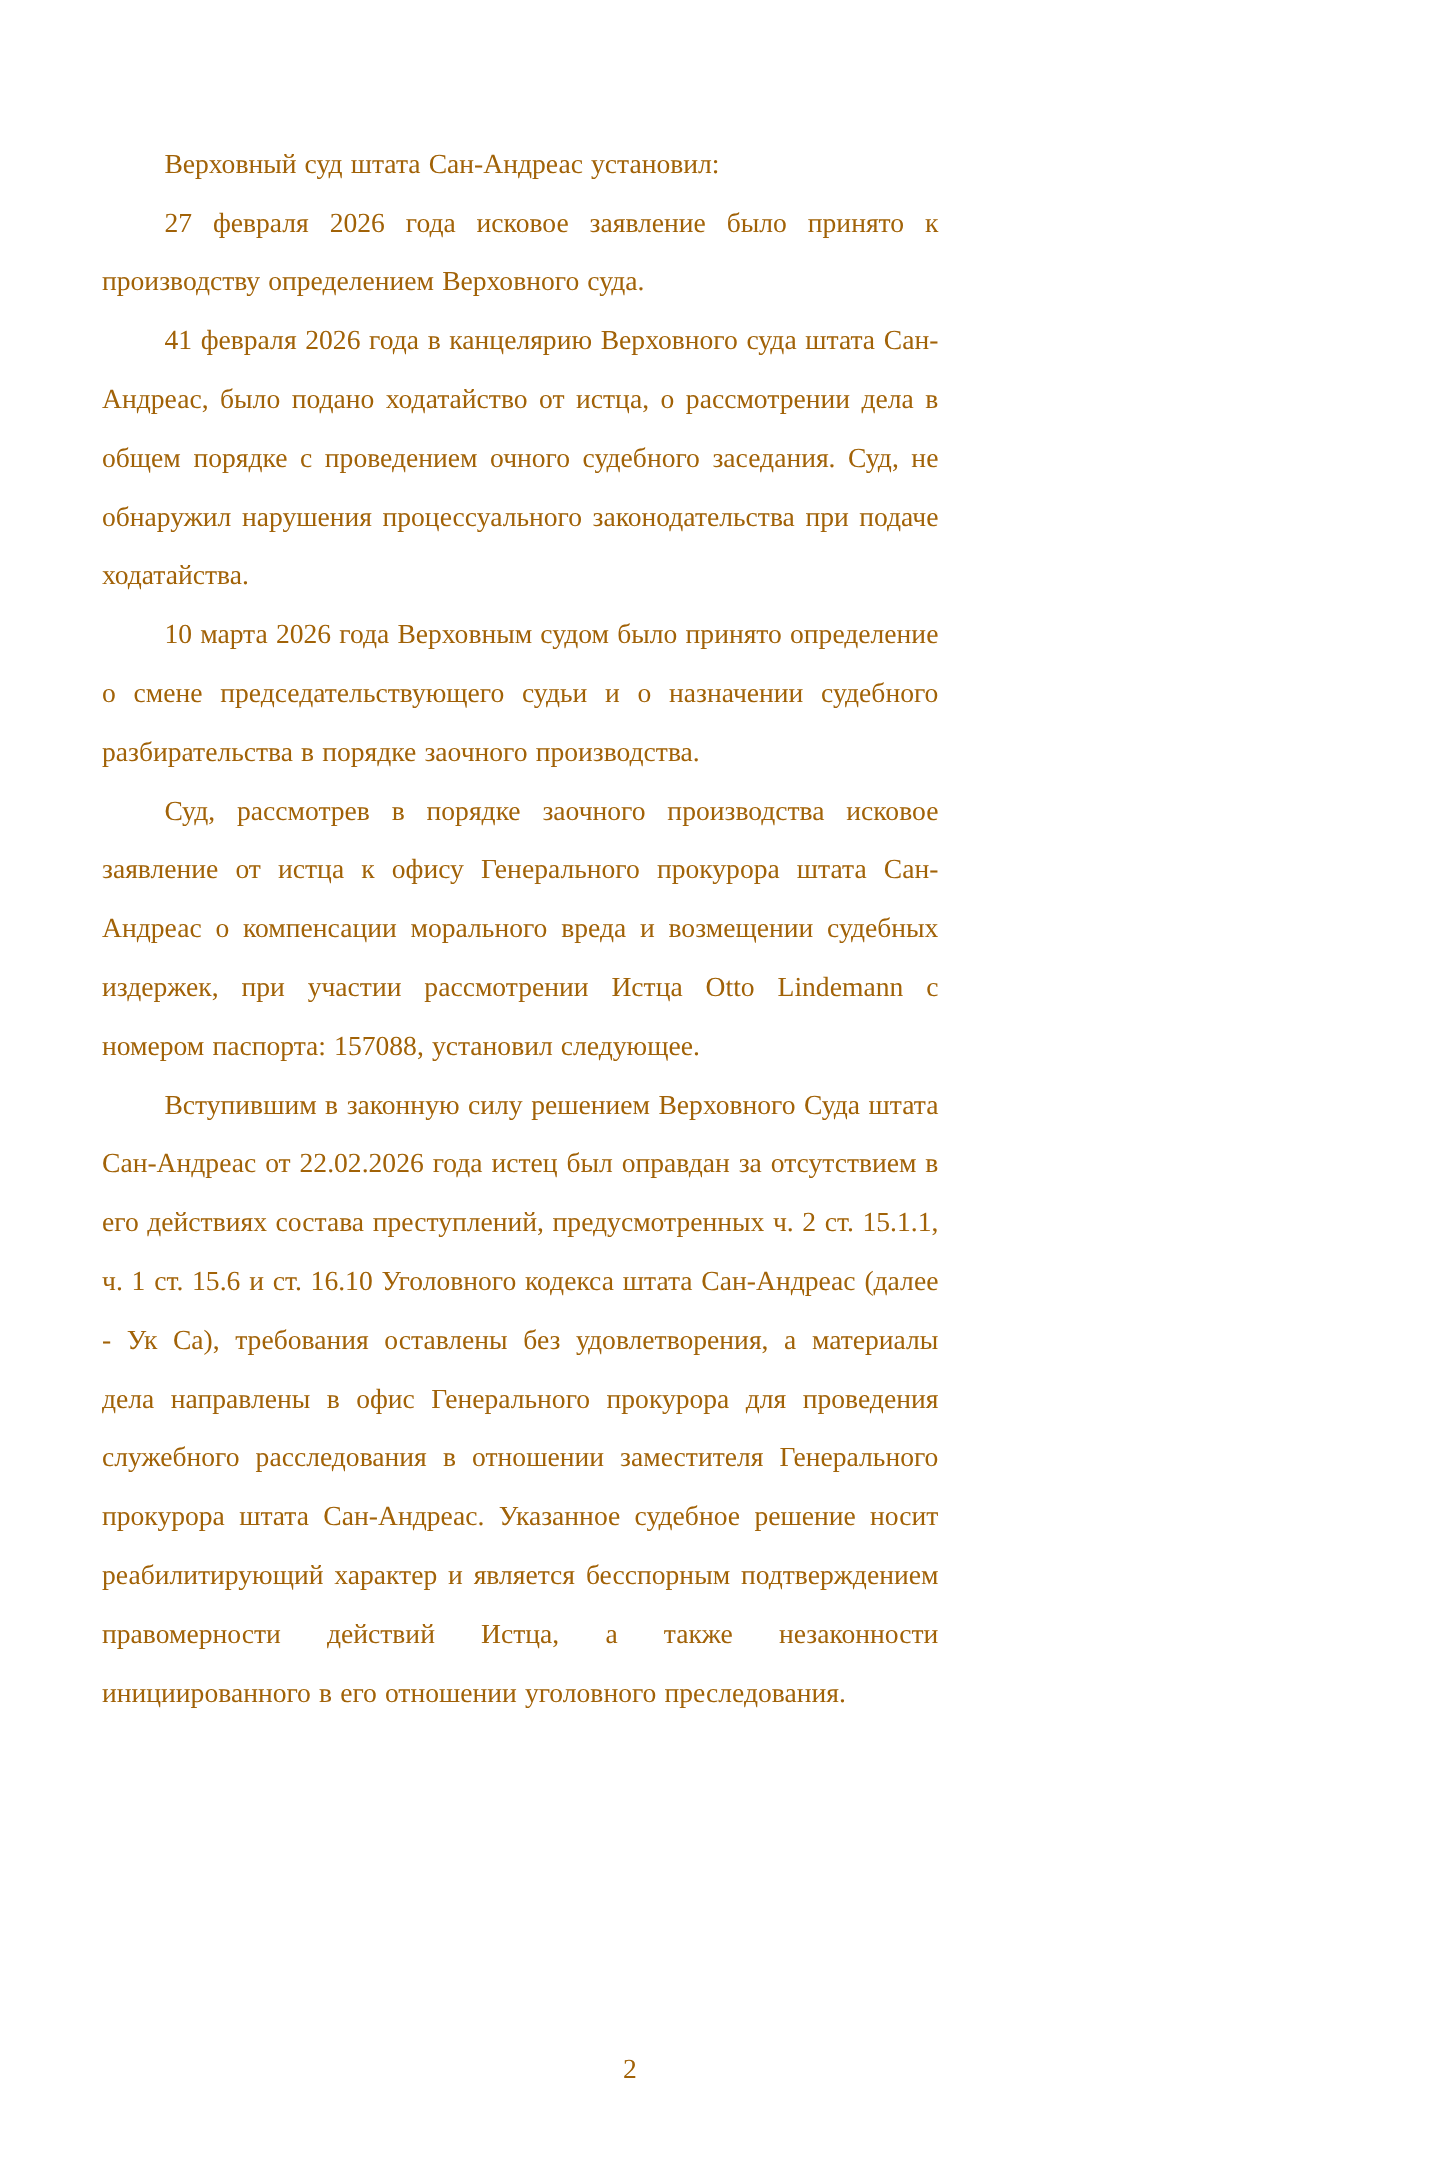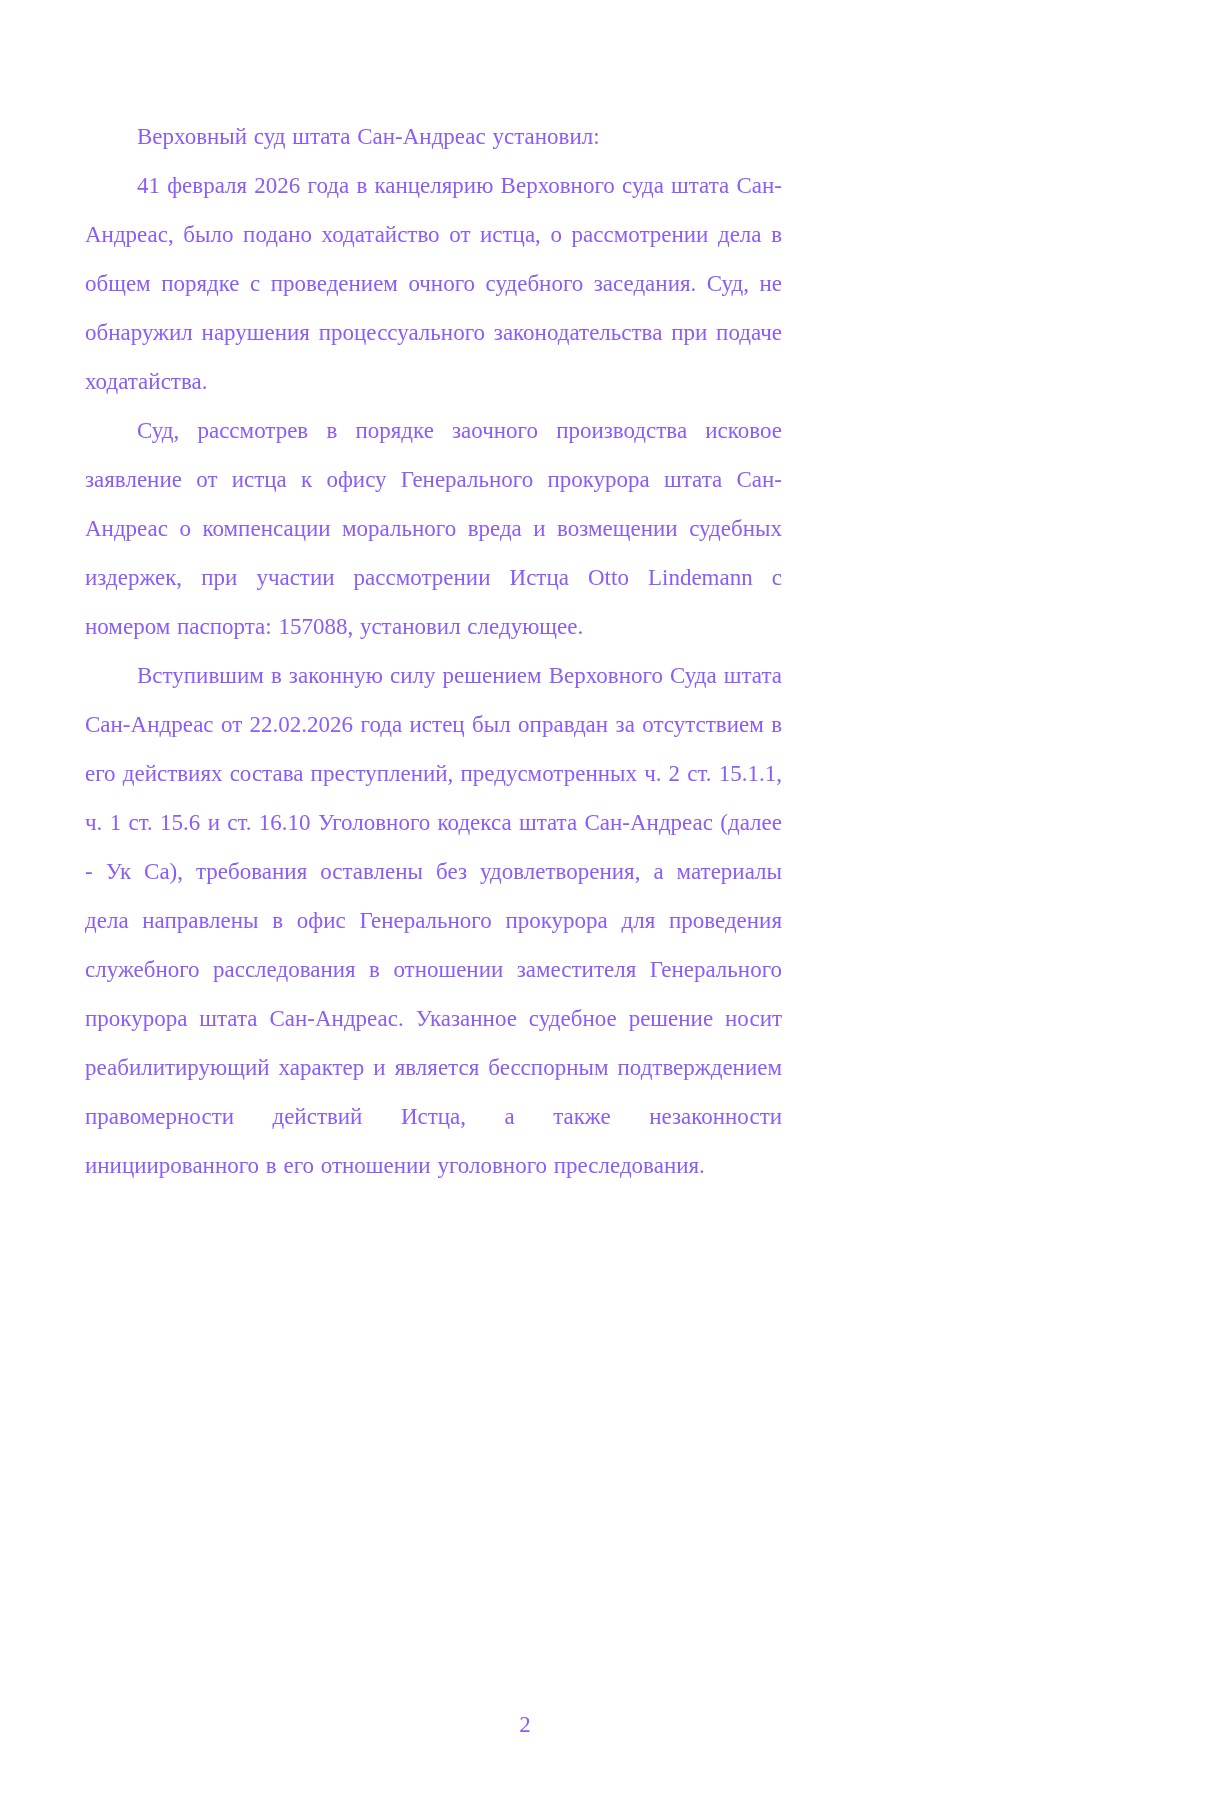--- a/index.html
+++ b/index.html
@@ -7,21 +7,21 @@
     padding: 0;
     background: #ffffff;
   }
   .page {
     position: relative;
     width: 1050px;
     height: 1798px;
     background: #ffffff;
     box-sizing: border-box;
     font-family: "Liberation Serif", "DejaVu Serif", serif;
-    color: #8b5cf6;
+    color: #a16207;
     overflow: hidden;
   }
   .text-block {
     position: absolute;
     top: 112px;
     left: 85px;
     right: 268px;
   }
   .text-block p {
     margin: 0;
@@ -41,18 +41,20 @@
     font-size: 23px;
     line-height: 1;
   }
 </style>
 </head>
 <body>
 
 <div class="page">
   <div class="text-block">
     <p>Верховный суд штата Сан-Андреас установил:</p>
+    <p>27 февраля 2026 года исковое заявление было принято к производству определением Верховного суда.</p>
     <p>41 февраля 2026 года в канцелярию Верховного суда штата Сан-Андреас, было подано ходатайство от истца, о рассмотрении дела в общем порядке с проведением очного судебного заседания. Суд, не обнаружил нарушения процессуального законодательства при подаче ходатайства.</p>
+    <p>10 марта 2026 года Верховным судом было принято определение о смене председательствующего судьи и о назначении судебного разбирательства в порядке заочного производства.</p>
     <p>Суд, рассмотрев в порядке заочного производства исковое заявление от истца к офису Генерального прокурора штата Сан-Андреас о компенсации морального вреда и возмещении судебных издержек, при участии рассмотрении Истца Otto Lindemann с номером паспорта: 157088, установил следующее.</p>
     <p>Вступившим в законную силу решением Верховного Суда штата Сан-Андреас от 22.02.2026 года истец был оправдан за отсутствием в его действиях состава преступлений, предусмотренных ч. 2 ст. 15.1.1, ч. 1 ст. 15.6 и ст. 16.10 Уголовного кодекса штата Сан-Андреас (далее - Ук Са), требования оставлены без удовлетворения, а материалы дела направлены в офис Генерального прокурора для проведения служебного расследования в отношении заместителя Генерального прокурора штата Сан-Андреас. Указанное судебное решение носит реабилитирующий характер и является бесспорным подтверждением правомерности действий Истца, а также незаконности инициированного в его отношении уголовного преследования.</p>
   </div>
   <div class="page-number">2</div>
 </div>
 
 </body></html>

